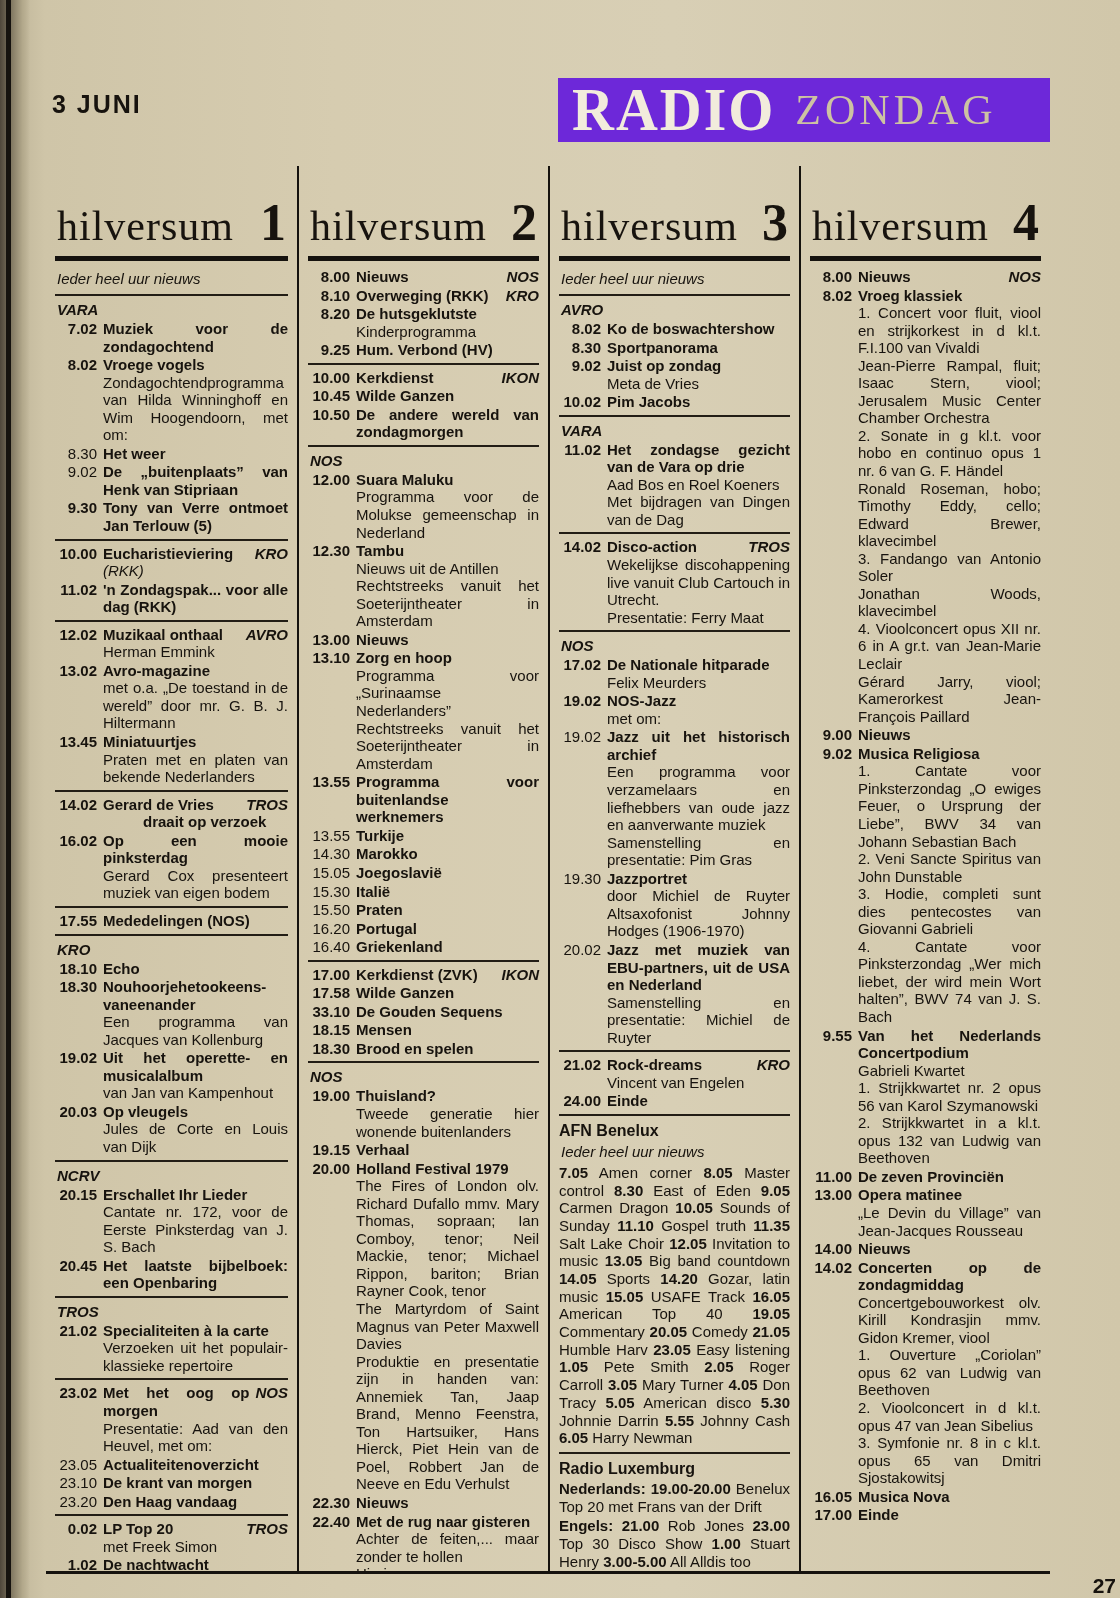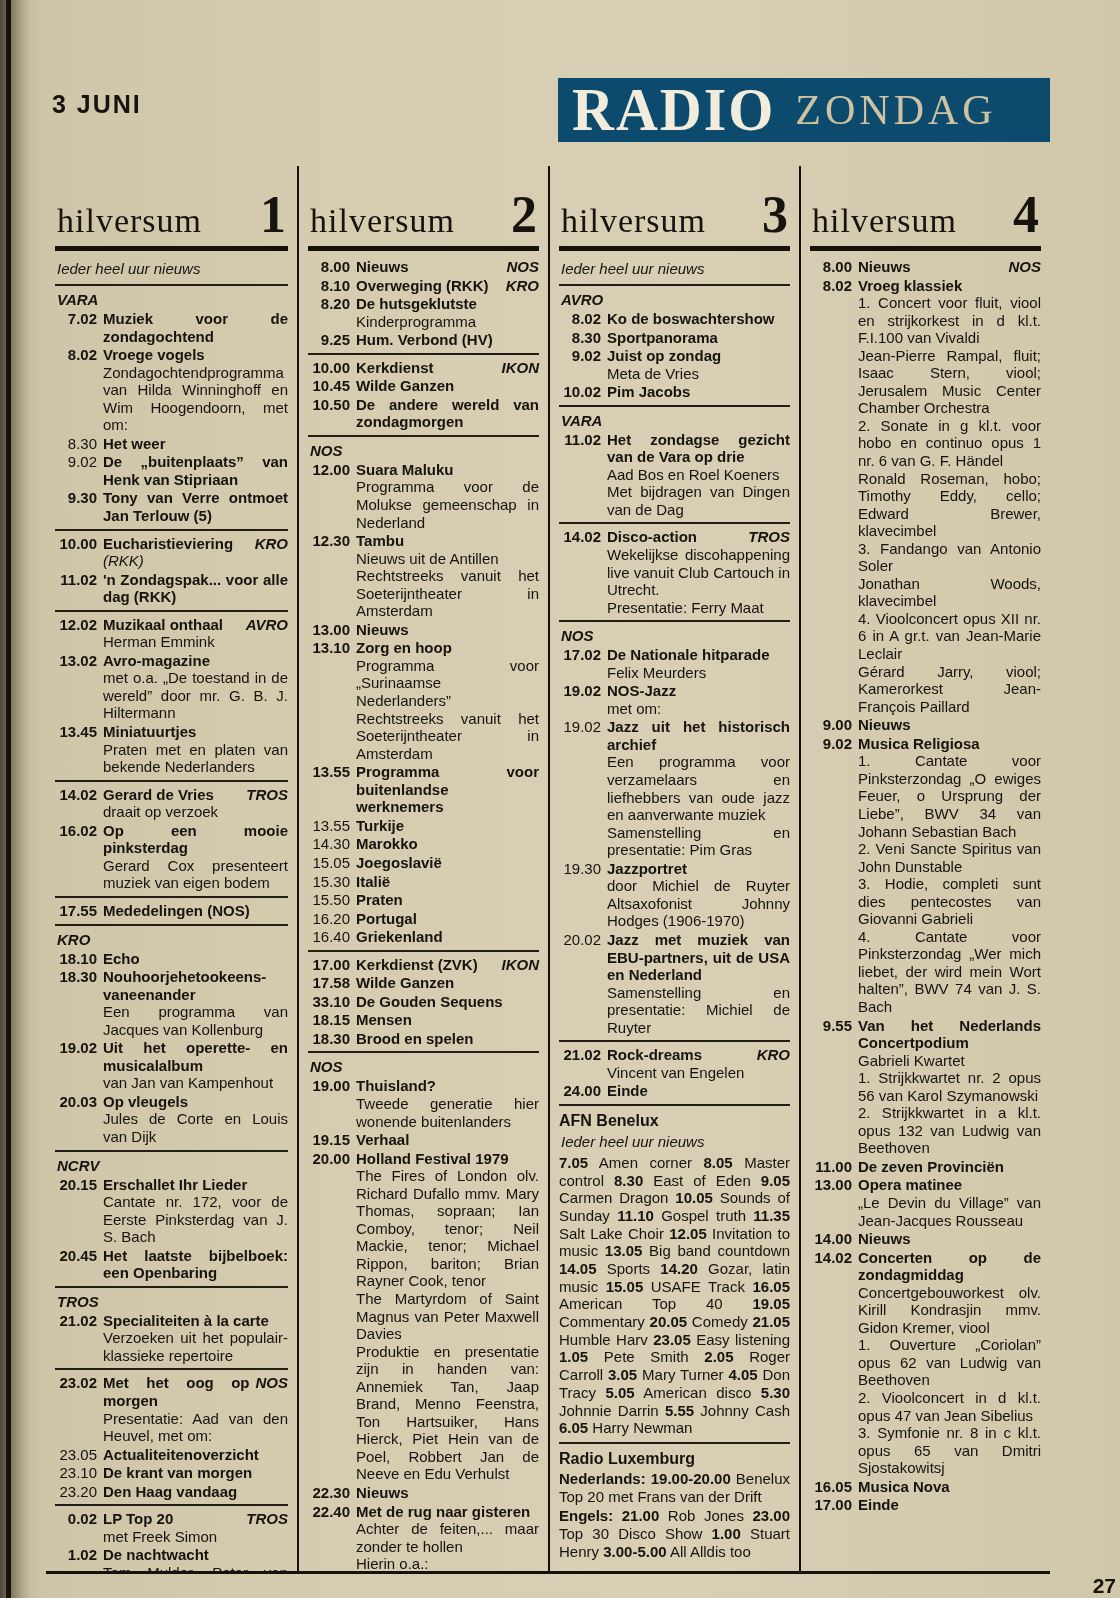--- a/index.html
+++ b/index.html
@@ -10,50 +10,50 @@
     color:#17130e;
     position:relative;
     overflow:hidden;
   }
   .edge { position:absolute; left:0; top:0; bottom:0; width:30px;
     background:linear-gradient(90deg,#4e463a 0,#847b64 40%,#b2a88b 75%,rgba(210,200,171,0) 100%); }
   .edge::before { content:""; position:absolute; left:6px; top:0; bottom:0; width:5px; background:#15120e; }
 
   .header { position:absolute; left:46px; right:70px; top:78px; height:64px; }
   .date { position:absolute; left:6px; bottom:23px; font-size:25px; font-weight:bold; letter-spacing:2px; }
-  .banner { position:absolute; right:0; top:0; height:64px; width:492px; background:#0c4a6e;
+  .banner { position:absolute; right:0; top:0; height:64px; width:492px; background:#6d28d9;
     display:flex; align-items:center; padding:0 14px; gap:20px; }
   .brand { font-family:"Liberation Serif", serif; font-weight:900; font-size:58px; line-height:1;
     color:#f2ecdc; letter-spacing:2px; transform:scaleY(1.06); }
   .day { font-family:"Liberation Serif", serif; font-size:42px; color:#cdc2a2; letter-spacing:4px; }
 
   .columns { position:absolute; left:46px; right:70px; top:166px; bottom:24px;
     display:grid; grid-template-columns:1fr 1fr 1fr 1fr; overflow:hidden;
     border-bottom:3px solid #15120e; }
   .col { padding:0 9px; overflow:hidden; }
   .col + .col { border-left:2px solid #15120e; }
 
   .col-head { display:flex; align-items:baseline; justify-content:space-between; padding:12px 2px 0 2px; }
-  .ch-name { font-family:"Liberation Serif", serif; font-size:34px; letter-spacing:1px;margin-top:24px; }
+  .ch-name { font-family:"Liberation Serif", serif; font-size:42px; letter-spacing:1px;margin-top:24px; }
   .ch-num  { font-family:"Liberation Serif", serif; font-size:52px; font-weight:bold; line-height:.85; }
   .head-bar { height:5px; background:#15120e; margin:6px 0 7px 0; }
 
   .note { font-style:italic; font-size:15px; padding:2px 0 3px 2px; }
   .rule { border-top:2px solid #221d15; margin:4px 0; }
   .station-line { font-weight:bold; font-style:italic; font-size:15px; padding:1px 2px; }
 
   .entry { display:flex; font-size:15px; line-height:1.17; margin:1px 0; }
   .time { width:48px; flex:none; text-align:right; font-weight:bold; padding-right:6px; }
   .time.plain { font-weight:normal; }
   .body { flex:1; text-align:justify; min-width:0; }
   .title { font-weight:bold; }
   .title.plain { font-weight:bold; }
   .station { float:right; font-weight:bold; font-style:italic; margin-left:6px; }
   .desc { font-weight:normal; }
-  .desc.b { font-weight:normal; }
+  .desc.b { font-weight:bold;margin-left:40px; }
   .desc.i { font-style:italic; }
 
   .sec-head { font-weight:bold; font-size:16px; padding:2px 0 1px 0; }
   .para { font-size:15px; line-height:1.18; text-align:justify; padding:1px 0; }
   .para b.lead { font-weight:bold; }
 
   .pageno { position:absolute; right:4px; bottom:0px; font-weight:bold; font-size:21px; }
 </style>
 </head>
 <body>

